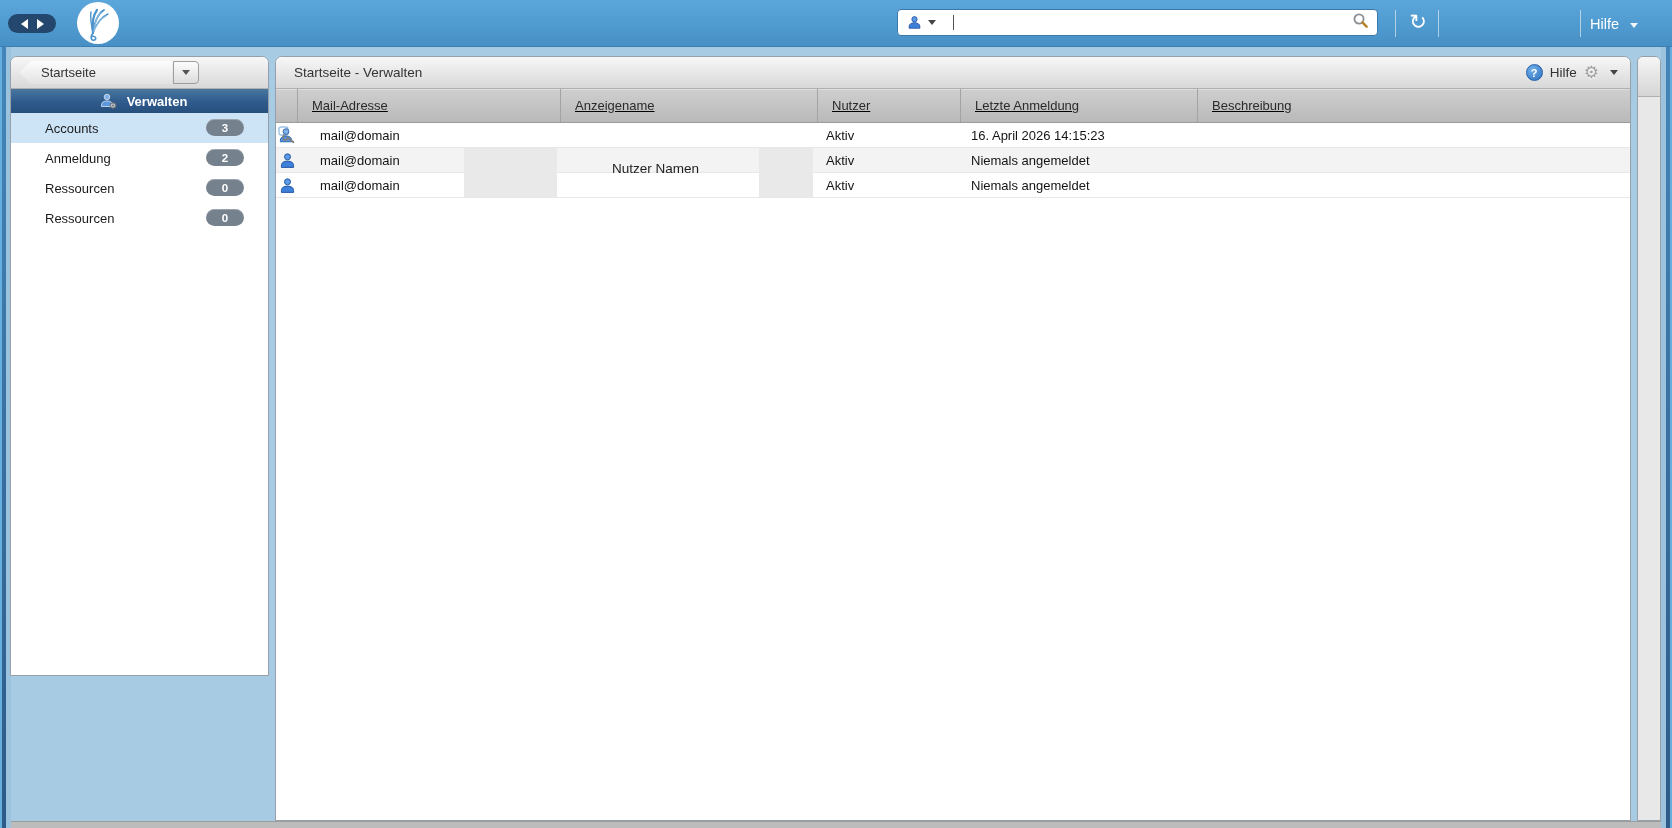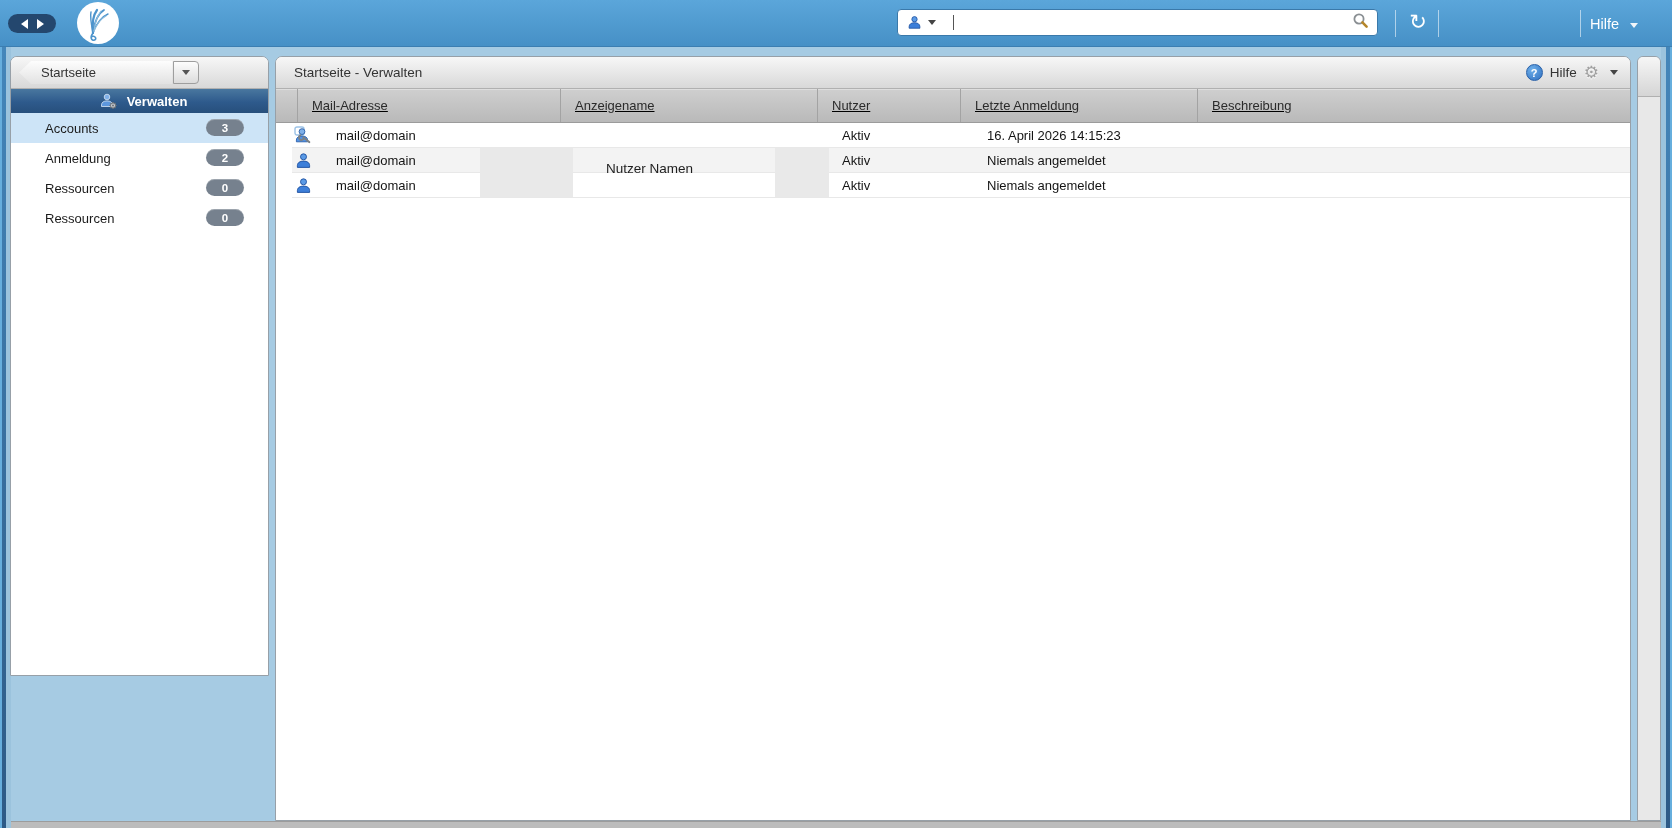--- a/index.html
+++ b/index.html
@@ -79,36 +79,36 @@
   .gear { font-size:17px; color:#a0a0a0; text-shadow:0 1px 0 #fff; cursor:pointer; line-height:1; }
   .main-caret { width:0; height:0; border-left:4.5px solid transparent; border-right:4.5px solid transparent; border-top:5.5px solid #444; margin-left:4px; cursor:pointer; }
 
   .grid-header { display:flex; height:34px; background:linear-gradient(#cfcfcf,#b9b9b9); border-bottom:1px solid #9b9b9b;
                  box-shadow:inset 0 1px 0 #dedede;text-decoration:underline; }
   .gh-cell { display:flex; align-items:center; font-size:13px; color:#2b2b2b; border-right:1px solid #a3a3a3;
              padding-left:14px; cursor:pointer; }
   .gh-icon { width:22px; padding-left:0; }
   .c-mail  { width:263px; } .c-anz { width:257px; } .c-status { width:143px; } .c-letzte { width:237px; } .c-beschr { flex:1; border-right:none; }
 
-  .grid-body { position:relative;margin-left:16px; }
+  .grid-body { position:relative; }
   .grid-row { display:flex; height:25px; align-items:center; font-size:13px; color:#141414;
               border-bottom:1px solid #e8e8e8; background:#fff; cursor:pointer; }
   .grid-row.alt { background:#f3f3f3; }
   .gr-cell { overflow:hidden; white-space:nowrap; }
   .gr-icon { width:22px; display:flex; justify-content:center; }
   .gr-mail { padding-left:22px; }
   .gr-status { padding-left:8px; }
   .gr-letzte { padding-left:10px; }
   .gr-beschr { padding-left:14px; }
   .gr-anz { padding-left:14px; }
 
   .redact { position:absolute; background:#e9e9e9; }
   .redact-a { left:188px; top:25px; width:93px; height:49px; }
   .redact-b { left:483px; top:25px; width:54px; height:49px; }
-  .anz-overlay { position:absolute; left:314px; top:25px; height:40px; display:flex; align-items:center;
+  .anz-overlay { position:absolute; left:336px; top:25px; height:40px; display:flex; align-items:center;
                  font-size:13.5px; color:#1e1e1e; }
 
   
   .scroll-strip { position:absolute; left:1637px; top:56px; width:24px; height:765px; background:#e8e8e8;
                   border:1px solid #97a0a8; border-radius:6px 6px 0 0; overflow:hidden; cursor:pointer; }
   .scroll-cap { height:40px; background:linear-gradient(#f6f6f6,#d5d5d5); border-bottom:1px solid #b0b0b0; }
 </style>
 </head>
 <body>
 

